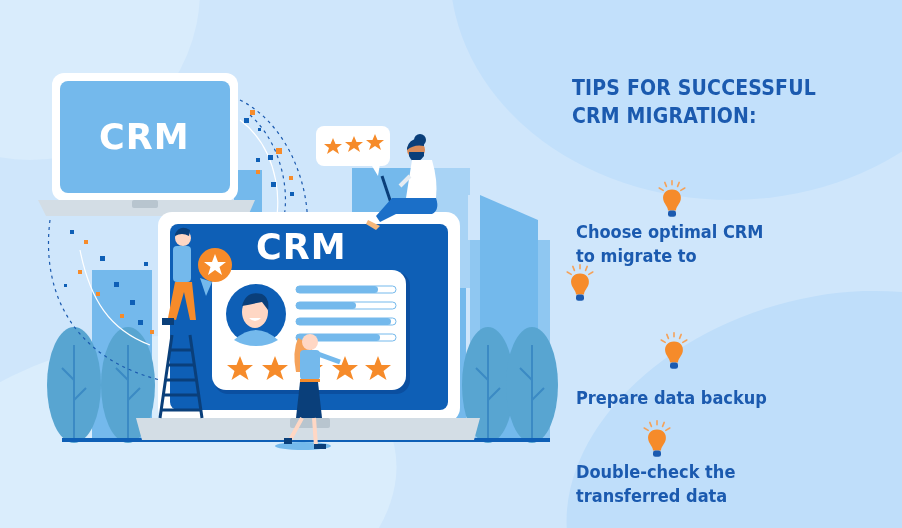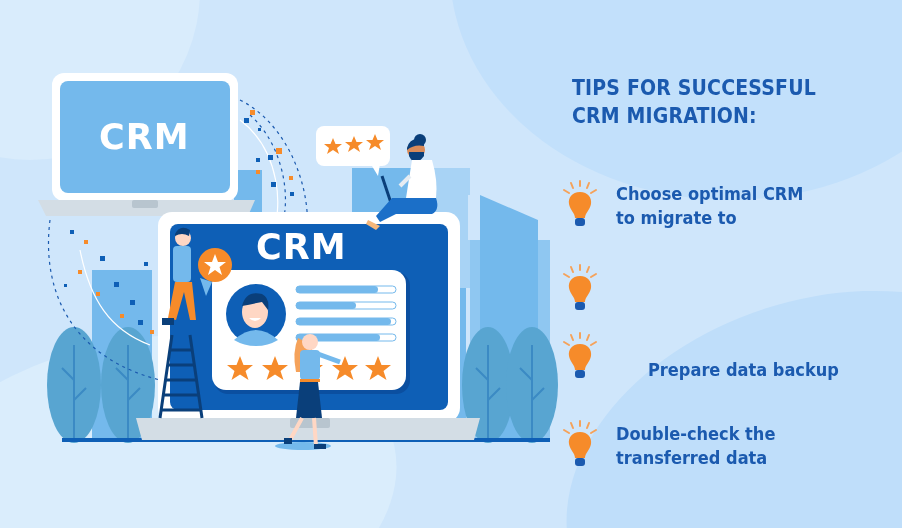--- a/index.html
+++ b/index.html
@@ -17,21 +17,21 @@
 
   .illus { position: absolute; left: 0; top: 0; width: 560px; height: 528px; }
 
   .tips { position: absolute; left: 560px; top: 74px; width: 330px; margin-left: 12px; }
   .tips-title {
     color: #1b5aaf; font-weight: 800; font-size: 22px; line-height: 28px; letter-spacing: 0.2px;
     font-family: "DejaVu Sans", sans-serif;
     margin: 0; text-transform: uppercase; transform: scaleX(0.86); transform-origin: left;
     white-space: nowrap;
   }
-  .tip { position: absolute; left: 0; display: flex; align-items: flex-end; }
+  .tip { position: absolute; left: 0; display: flex; align-items: center; flex-direction: column; }
   .tip .bulb { width: 40px; height: 50px; flex: 0 0 40px; }
   .tip .text {
     margin-left: 16px; color: #1b5aaf; font-weight: 700; font-size: 18px; line-height: 24px;
     font-family: "DejaVu Sans", sans-serif; transform: scaleX(0.9); transform-origin: left; white-space: nowrap;
   }
   .screen-label {
     position: absolute; color: #ffffff; font-weight: 700; font-family: "DejaVu Sans", sans-serif;
     letter-spacing: 1px;
   }
 </style>
@@ -229,21 +229,21 @@
         <path d="M11 3 L13 8"></path>
         <path d="M20 1 L20 6"></path>
         <path d="M29 3 L27 8"></path>
         <path d="M36 10 L31 13"></path>
     </g>
     <path d="M20 12 C28 12 32 18 31 24 C30 30 25 33 25 38 L15 38 C15 33 10 30 9 24 C8 18 12 12 20 12 Z" fill="#f68b2a"></path>
     <rect x="15" y="38" width="10" height="8" rx="3" fill="#1b5aaf"></rect>
   </svg>
 </div>
 
-<div class="tip" style="left:560px; top:332px;gap:32px;">
+<div class="tip" style="left:560px; top:332px;">
   <svg class="bulb" viewBox="0 0 40 50">
     <g stroke="#f5a25a" stroke-width="2" stroke-linecap="round">
       <path d="M4 10 L9 13"></path>
         <path d="M11 3 L13 8"></path>
         <path d="M20 1 L20 6"></path>
         <path d="M29 3 L27 8"></path>
         <path d="M36 10 L31 13"></path>
     </g>
     <path d="M20 12 C28 12 32 18 31 24 C30 30 25 33 25 38 L15 38 C15 33 10 30 9 24 C8 18 12 12 20 12 Z" fill="#f68b2a"></path>
     <rect x="15" y="38" width="10" height="8" rx="3" fill="#1b5aaf"></rect>

